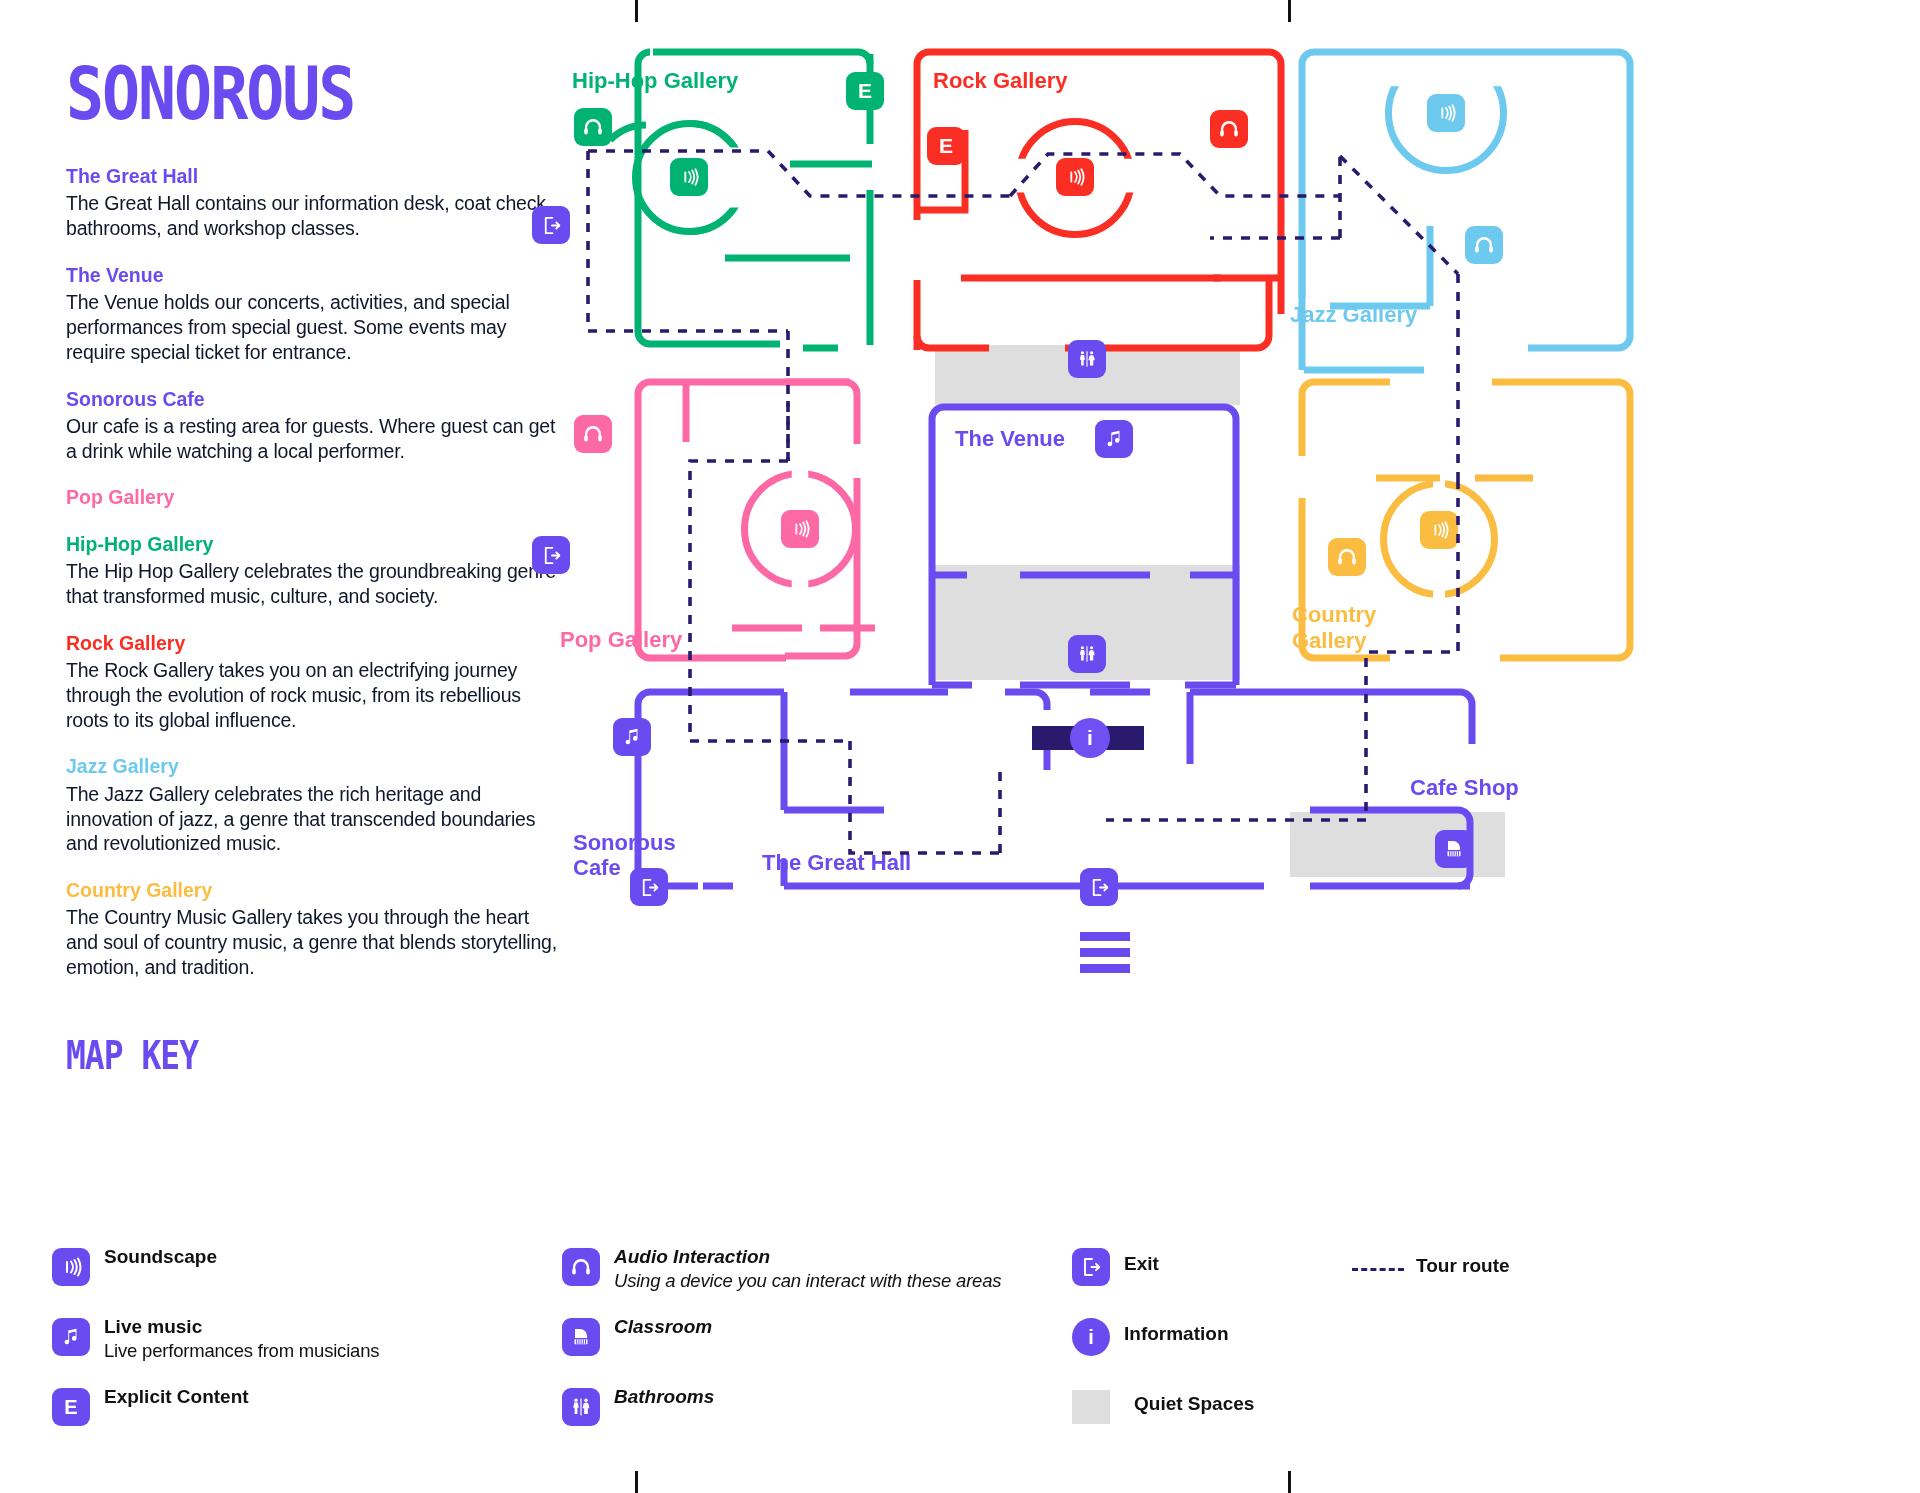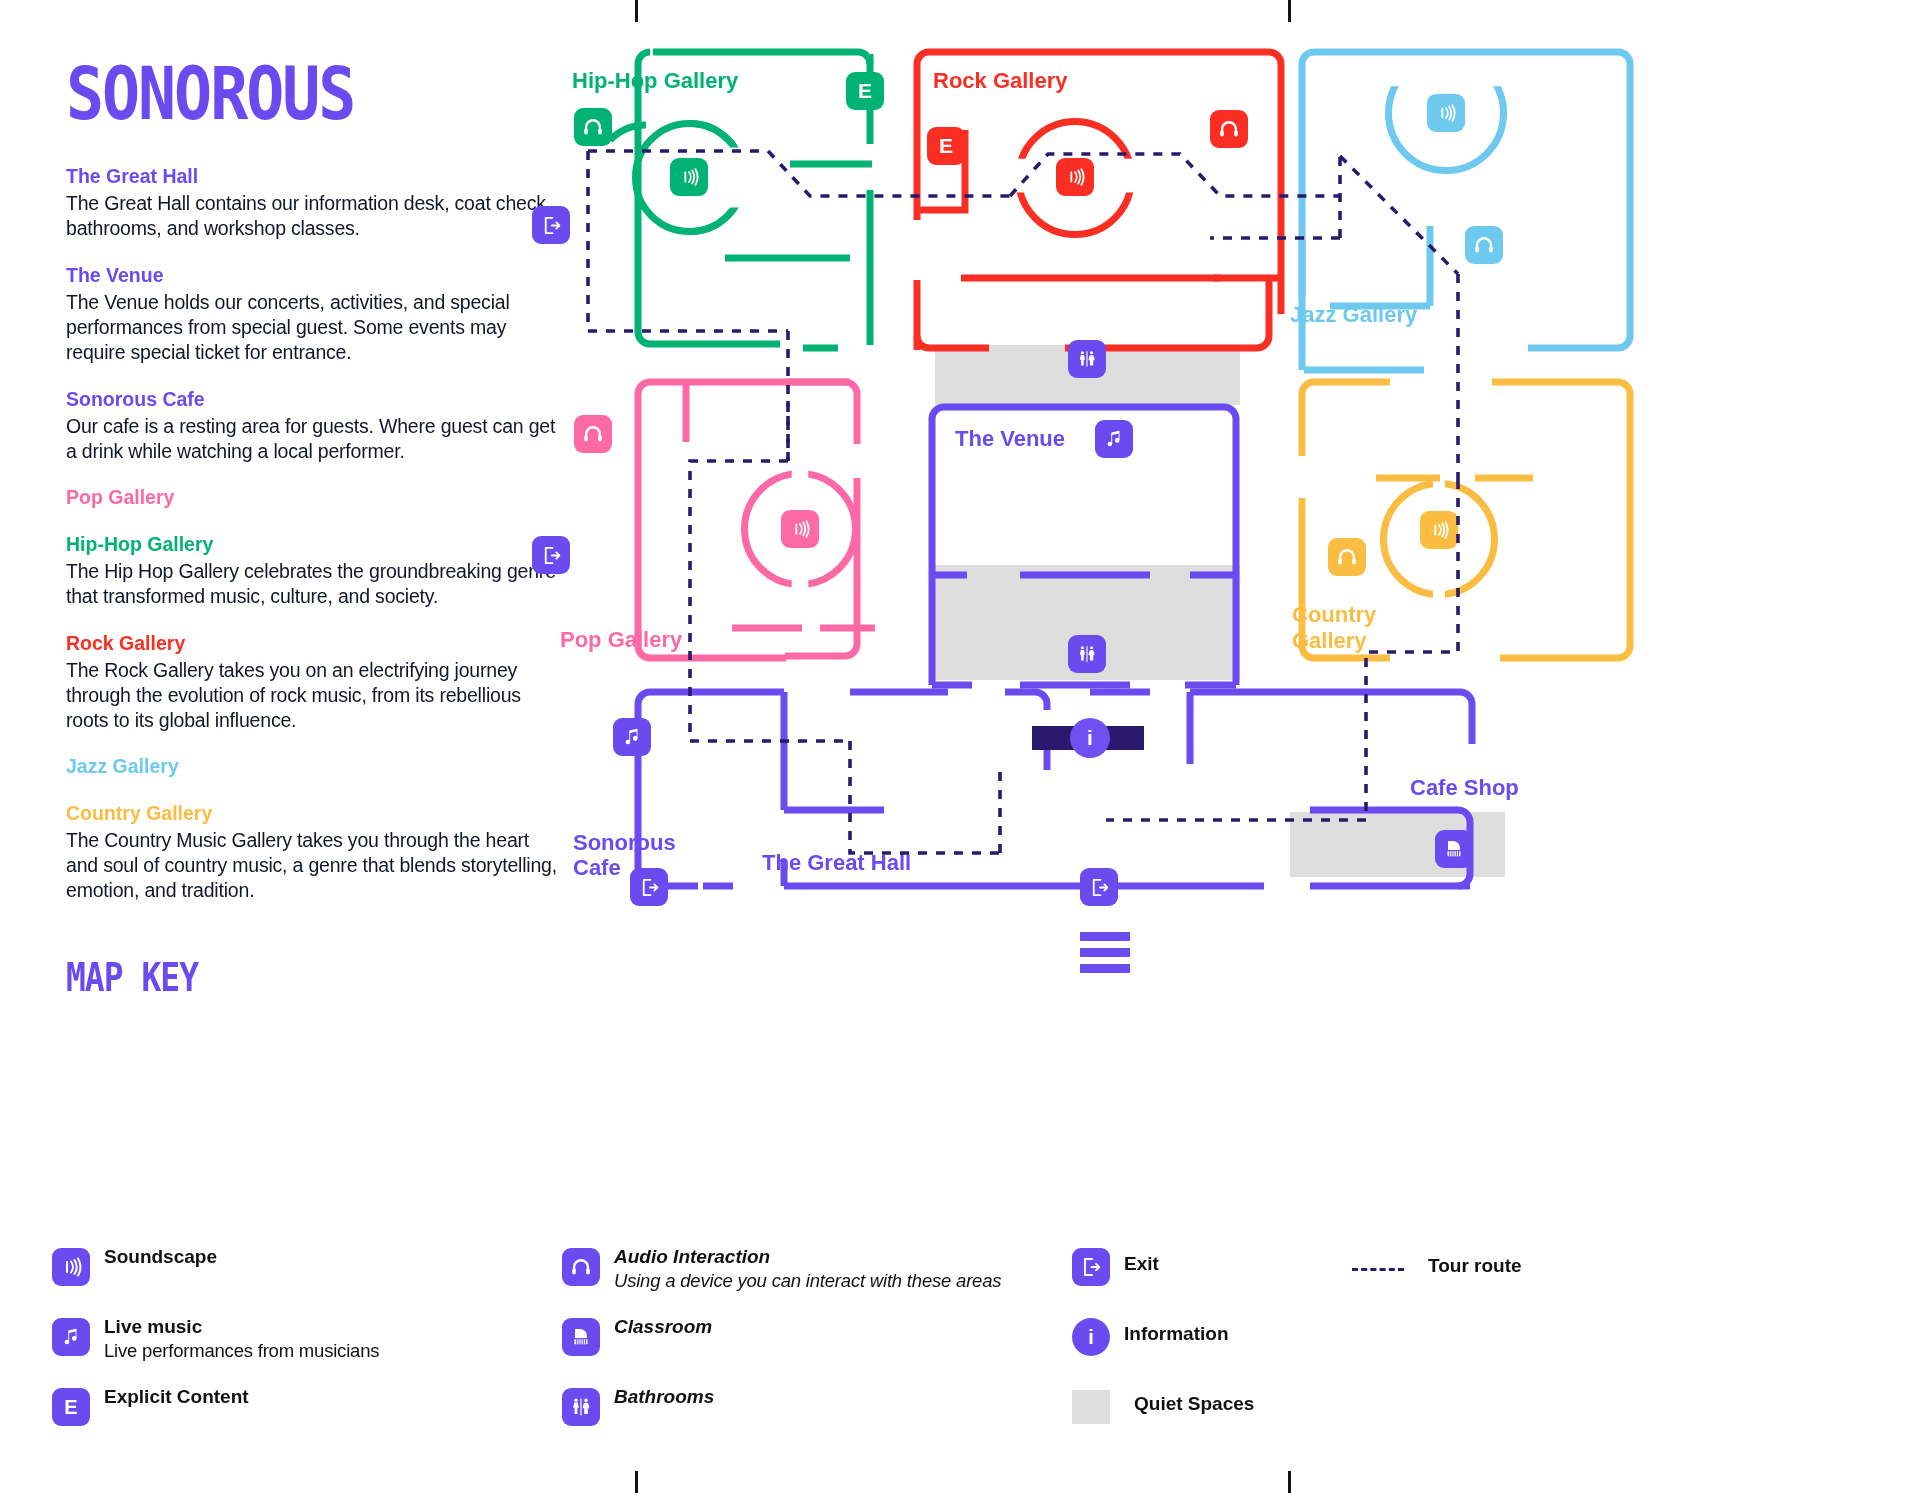--- a/index.html
+++ b/index.html
@@ -77,20 +77,21 @@
   <div class="sec">
     <div class="sec-h" style="color:#00b372">Hip-Hop Gallery</div>
     <div class="sec-b">The Hip Hop Gallery celebrates the groundbreaking genre that transformed music, culture, and society.</div>
   </div>
   <div class="sec">
     <div class="sec-h" style="color:#fb2e23">Rock Gallery</div>
     <div class="sec-b">The Rock Gallery takes you on an electrifying journey through the evolution of rock music, from its rebellious roots to its global influence.</div>
   </div>
   <div class="sec">
     <div class="sec-h" style="color:#6ec9ee">Jazz Gallery</div>
+    <div class="sec-b">The Jazz Gallery celebrates the rich heritage and innovation of jazz, a genre that transcended boundaries and revolutionized music.</div>
   </div>
   <div class="sec">
     <div class="sec-h" style="color:#fbbc42">Country Gallery</div>
     <div class="sec-b">The Country Music Gallery takes you through the heart and soul of country music, a genre that blends storytelling, emotion, and tradition.</div>
   </div>
 
   <div id="mapkey-title">MAP KEY</div>
 </div>
 
 <div id="legend">
@@ -203,21 +204,21 @@
       <div class="sq-grey"></div>
       <div class="lg-tx" style="left:62px;top:4px;">
         <div class="lg-t">Quiet Spaces</div>
       </div>
     </div>
   </div>
 
   <div class="lg-col" style="left:1300px;width:300px;">
     <div class="lg-row">
       <div class="dashline"></div>
-      <div class="lg-tx" style="left:76px;top:6px;">
+      <div class="lg-tx" style="left:64px;top:6px;">
         <div class="lg-t">Tour route</div>
       </div>
     </div>
   </div>
 </div>
 
 <div id="map">
 
   <div class="quiet" style="left:295px;top:315px;width:305px;height:60px;"></div>
   <div class="quiet" style="left:295px;top:535px;width:305px;height:115px;"></div>

